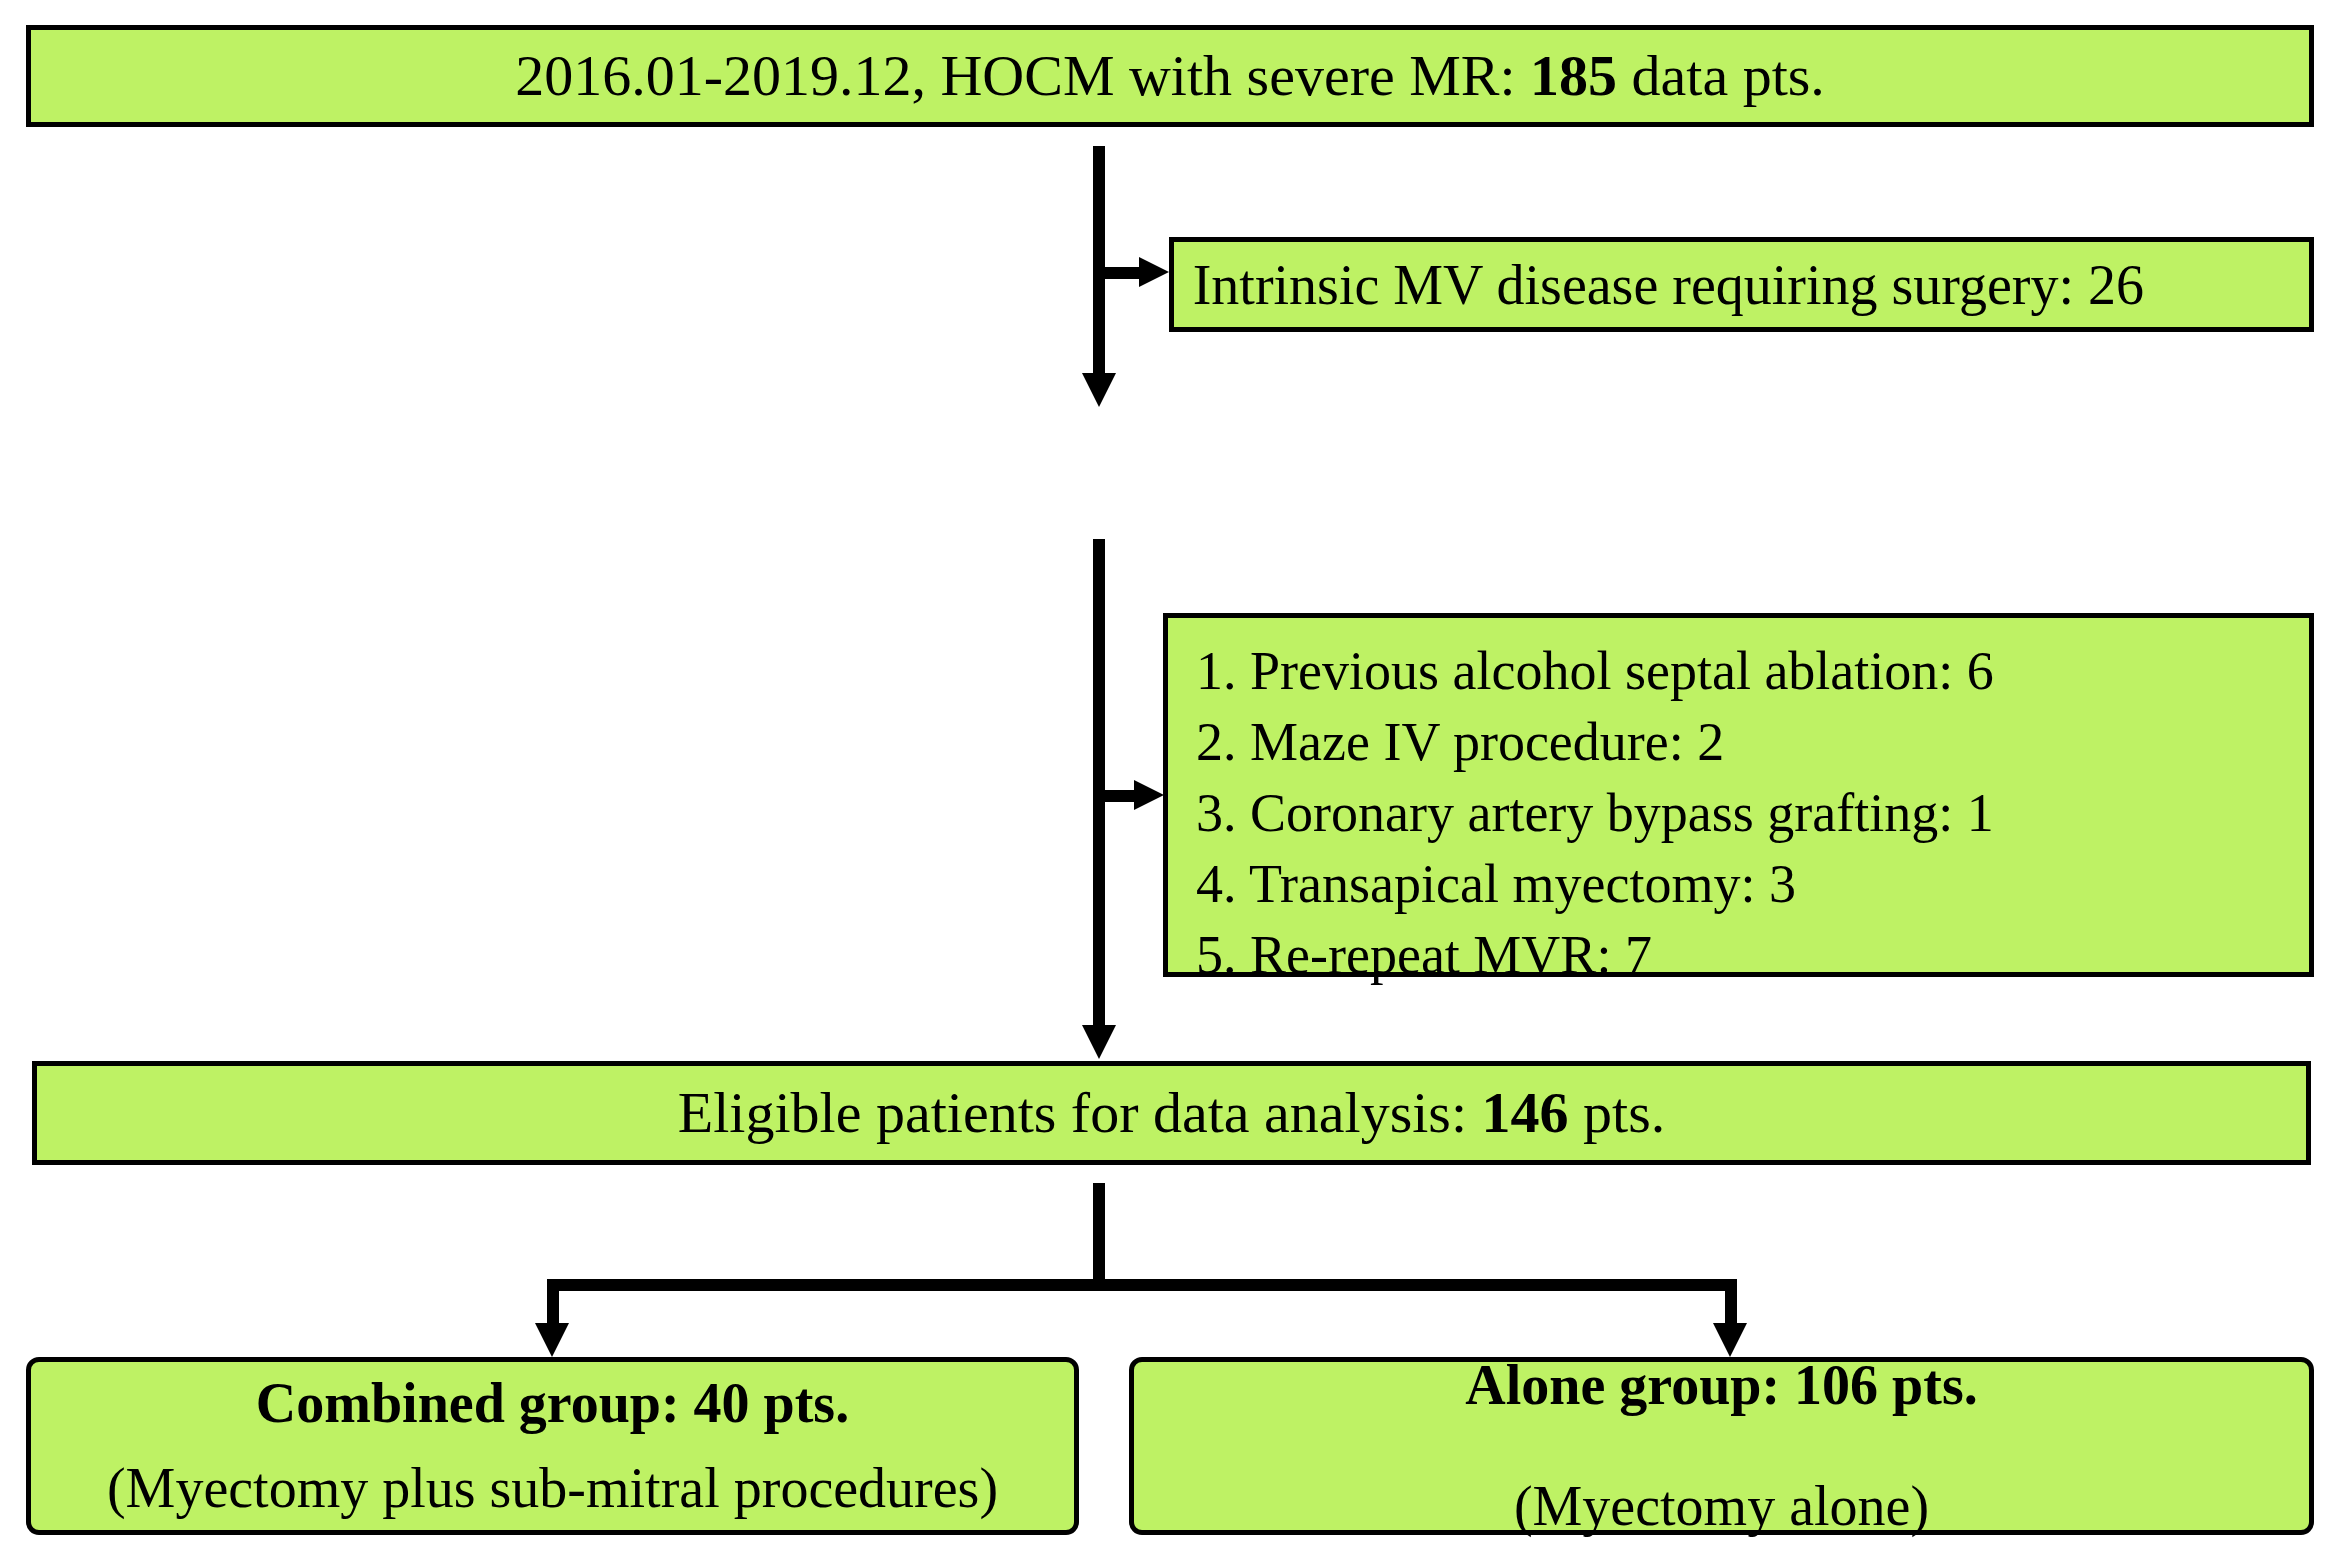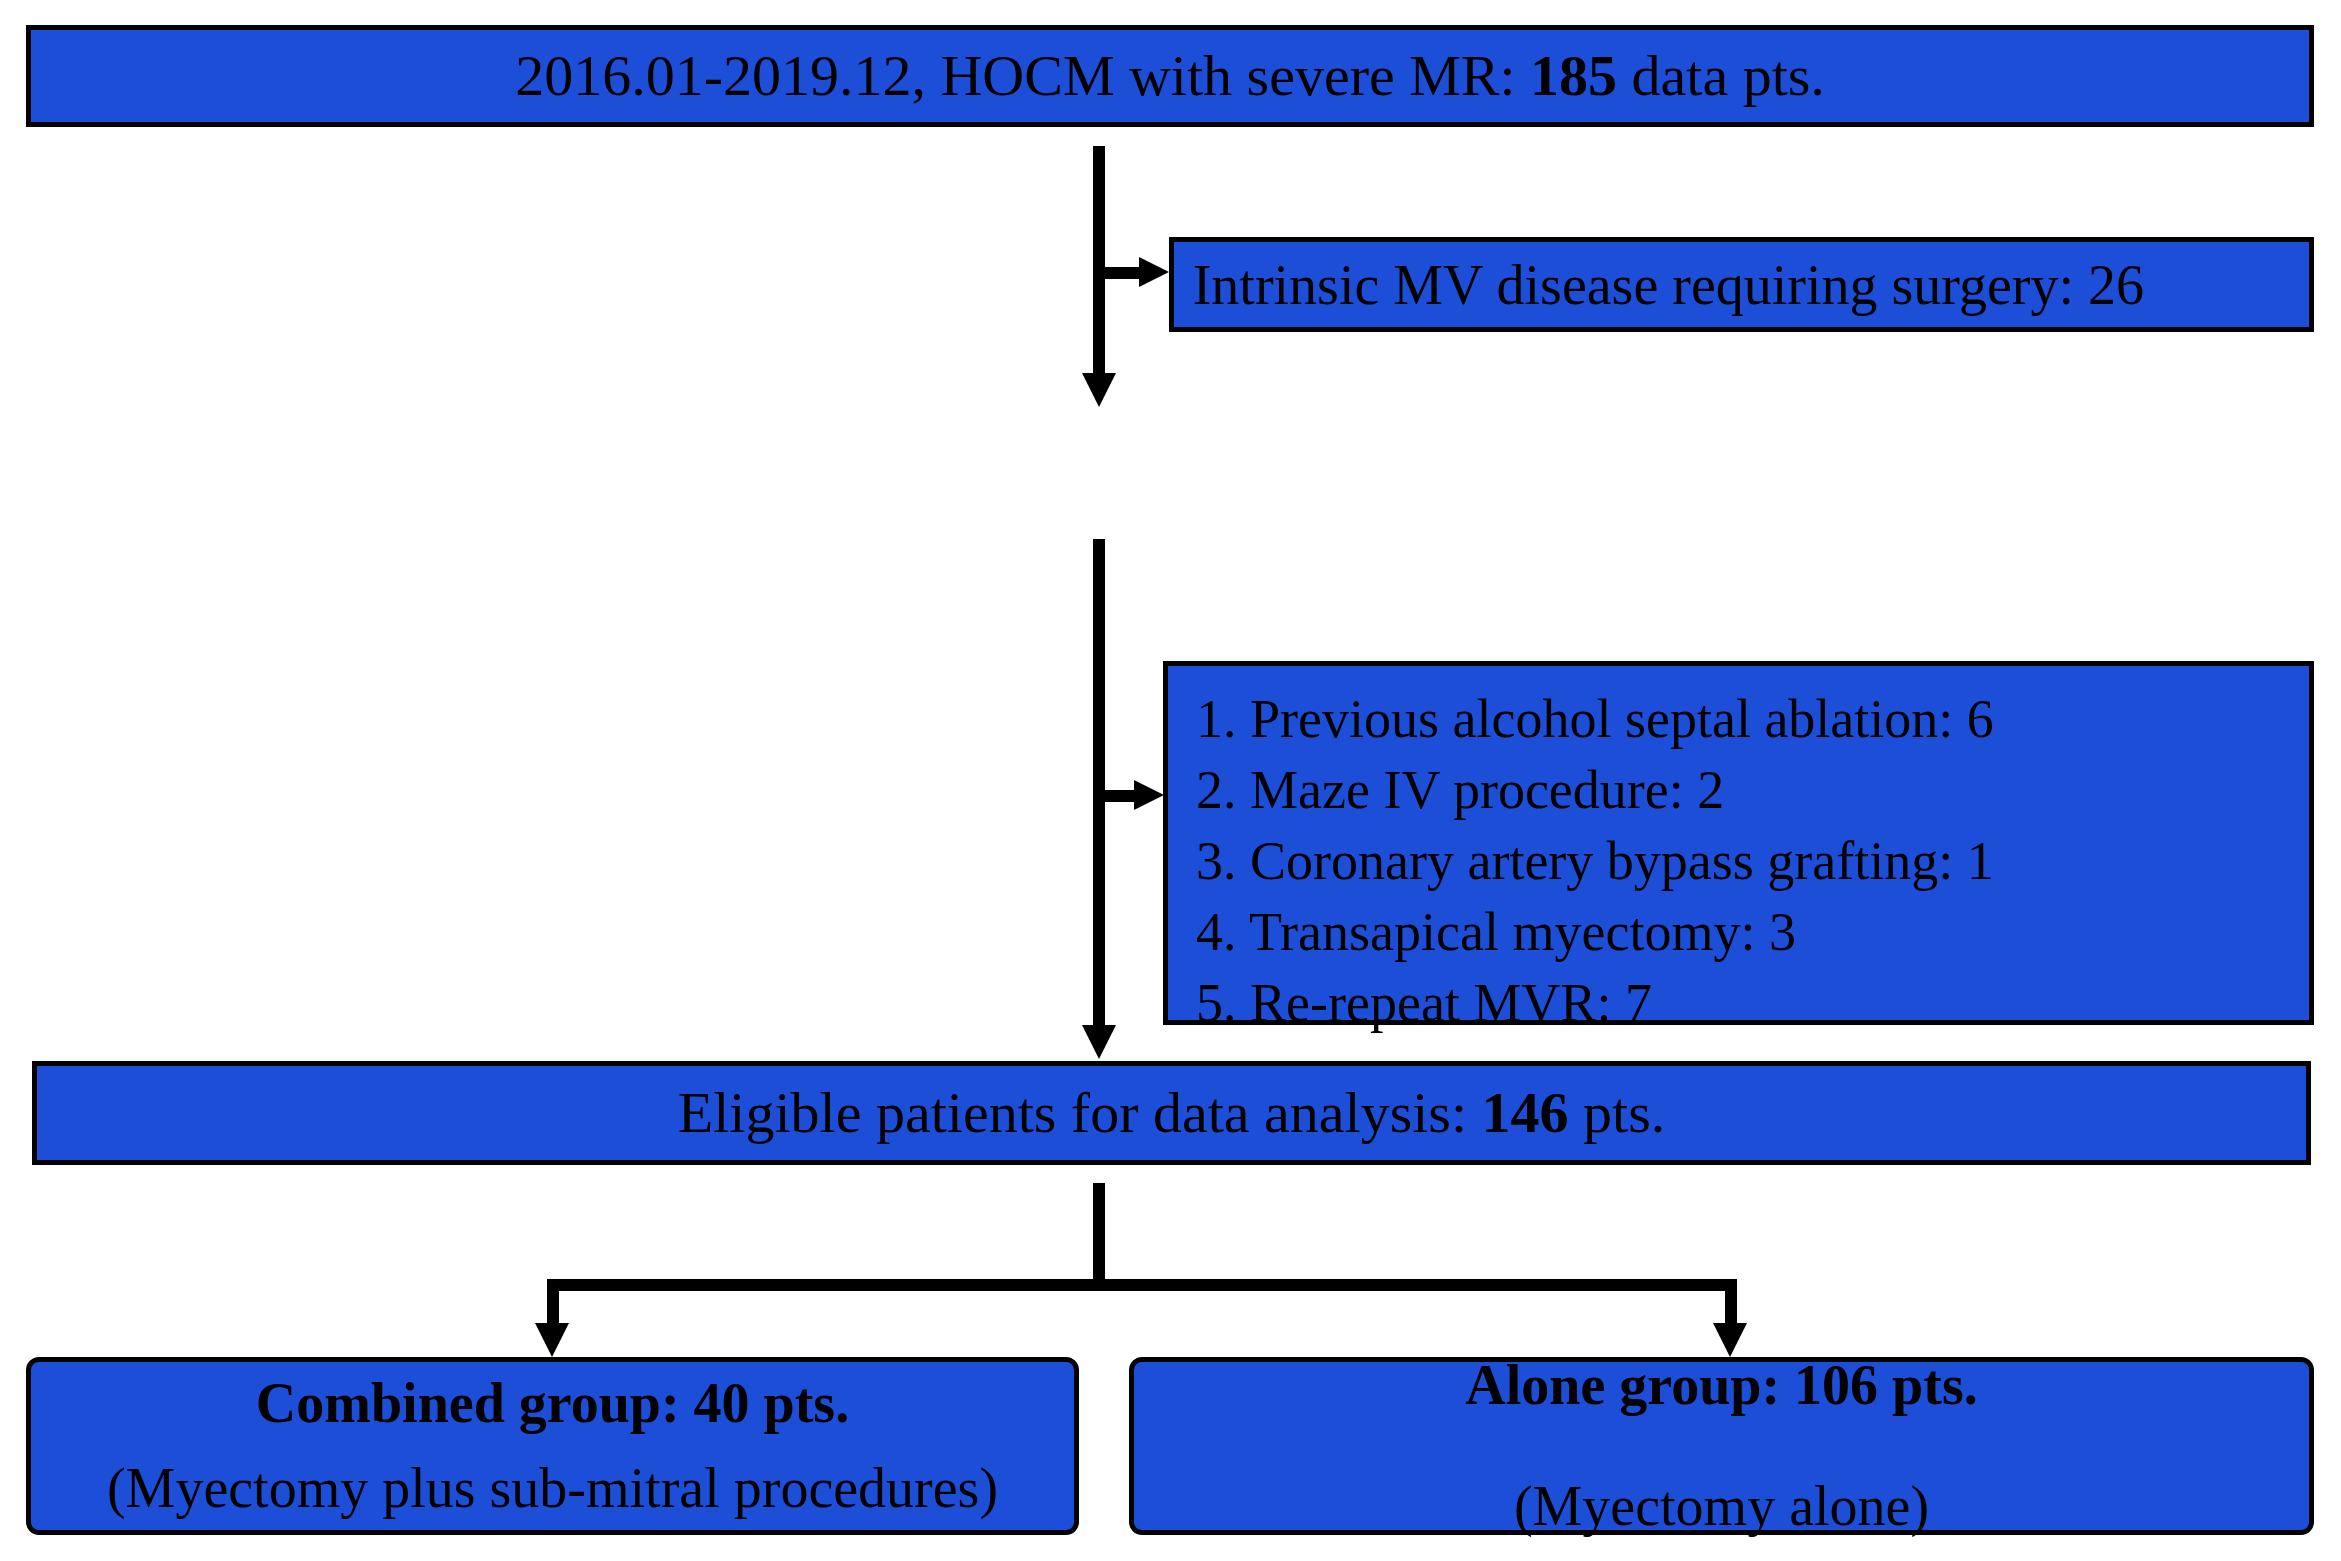--- a/index.html
+++ b/index.html
@@ -13,21 +13,21 @@
     height: 1562px;
     background: #ffffff;
     font-family: "Liberation Serif", "DejaVu Serif", serif;
     color: #000000;
     overflow: hidden;
   }
   .box {
     position: absolute;
     box-sizing: border-box;
     border: 5.8px solid #000000;
-    background: #1d4ed8;
+    background: #bef264;
   }
   .center-line {
     display: flex;
     align-items: center;
     justify-content: center;
     text-align: center;
     white-space: pre;
   }
   .left-line {
     display: flex;
@@ -57,21 +57,20 @@
     width: 0;
     height: 0;
     border-top: 15.7px solid transparent;
     border-bottom: 15.7px solid transparent;
     border-left: 30px solid #000000;
   }
   .list-box {
     padding: 17.5px 11.7px 0 28px;
     font-size: 54px;
     line-height: 71px;
-    margin-top: 48px;
   }
   .list-item { white-space: pre; }
   .group-box {
     display: flex;
     flex-direction: column;
     align-items: center;
     justify-content: center;
     text-align: center;
     font-size: 56px;
     line-height: 85px;

